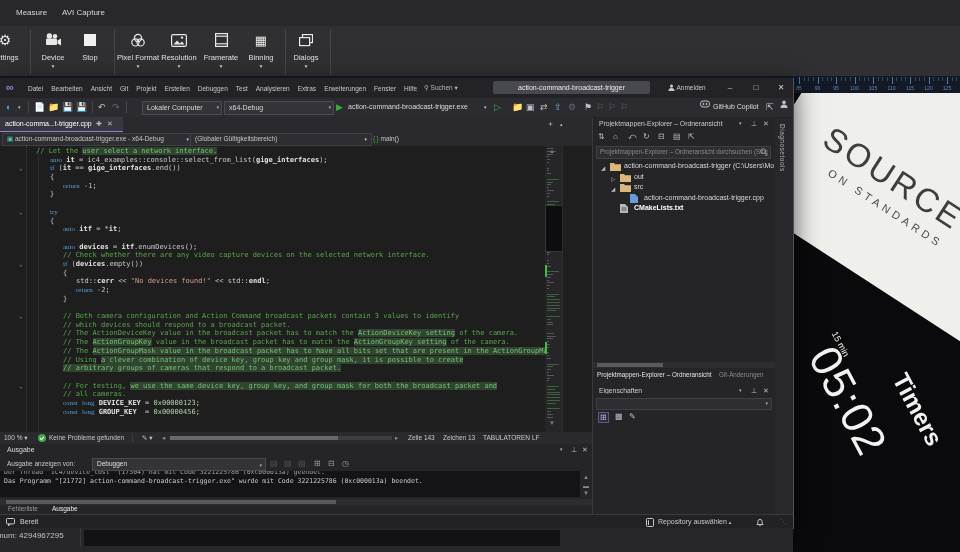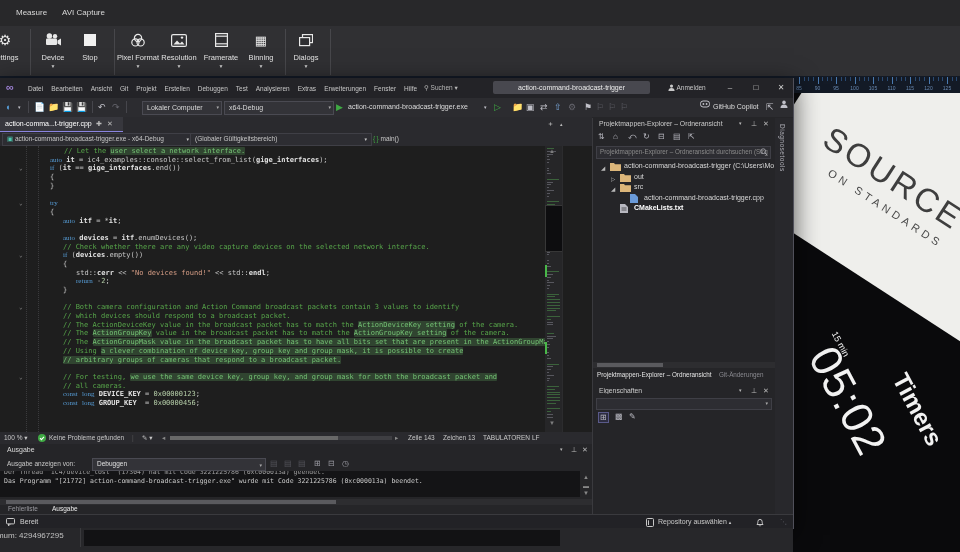--- a/index.html
+++ b/index.html
@@ -376,24 +376,25 @@
       </div>
       <div class="navseg" style="left:368px;width:72px;border-color:transparent;background:transparent">
         <span style="color:#3fa943">{ }</span> <span>main()</span>
       </div>
     </div>
 
     <div class="codearea">
       <div class="guide" style="left:26px"></div>
       <div class="guide" style="left:38px"></div>
       <div id="code-lines" style="position:absolute;top:1px;left:0;width:545px;overflow:hidden;">
-          <div class="code-row"><span style="position: absolute; left: 64px;"><span class="c">// Let the </span><span class="ch">user select a network interface.</span></span></div>
+          <div class="code-row"><span style="position: absolute; left: 36px;"><span class="c">// Let the </span><span class="ch">user select a network interface.</span></span></div>
           <div class="code-row"><span style="position: absolute; left: 50px;"><span class="k">auto</span><span class="p"> </span><span class="v">it</span><span class="p"> = ic4_examples::console::select_from_list(</span><span class="v">gige_interfaces</span><span class="p">);</span></span></div>
           <div class="code-row"><span class="fold">⌄</span><span style="position: absolute; left: 50px;"><span class="k">if</span><span class="p"> (</span><span class="v">it</span><span class="p"> == </span><span class="v">gige_interfaces</span><span class="p">.end())</span></span></div>
           <div class="code-row"><span style="position: absolute; left: 50px;"><span class="p">{</span></span></div>
+          <div class="code-row"><span style="position: absolute; left: 63px;"><span class="k">return</span><span class="p"> -</span><span class="n">1</span><span class="p">;</span></span></div>
           <div class="code-row"><span style="position: absolute; left: 50px;"><span class="p">}</span></span></div>
           <div class="code-row"><span style="position: absolute; left: 50px;"></span></div>
           <div class="code-row"><span class="fold">⌄</span><span style="position: absolute; left: 50px;"><span class="k">try</span></span></div>
           <div class="code-row"><span style="position: absolute; left: 50px;"><span class="p">{</span></span></div>
           <div class="code-row"><span style="position: absolute; left: 63px;"><span class="k">auto</span><span class="p"> </span><span class="v">itf</span><span class="p"> = *</span><span class="v">it</span><span class="p">;</span></span></div>
           <div class="code-row"><span style="position: absolute; left: 50px;"></span></div>
           <div class="code-row"><span style="position: absolute; left: 63px;"><span class="k">auto</span><span class="p"> </span><span class="v">devices</span><span class="p"> = </span><span class="v">itf</span><span class="p">.enumDevices();</span></span></div>
           <div class="code-row"><span style="position: absolute; left: 63px;"><span class="c">// Check whether there are any video capture devices on the selected network interface.</span></span></div>
           <div class="code-row"><span class="fold">⌄</span><span style="position: absolute; left: 63px;"><span class="k">if</span><span class="p"> (</span><span class="v">devices</span><span class="p">.empty())</span></span></div>
           <div class="code-row"><span style="position: absolute; left: 63px;"><span class="p">{</span></span></div>

